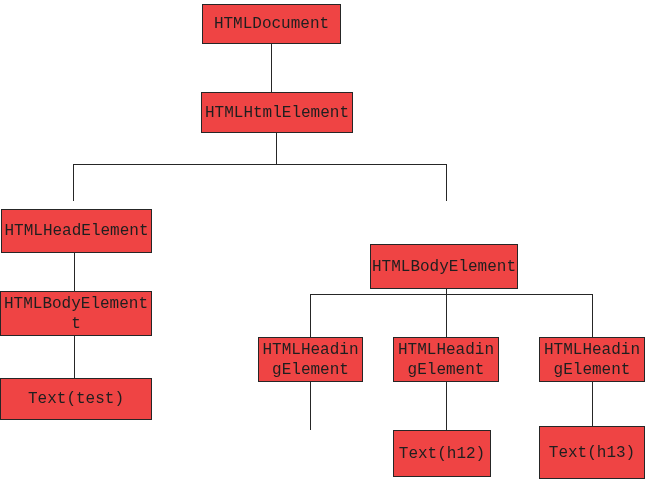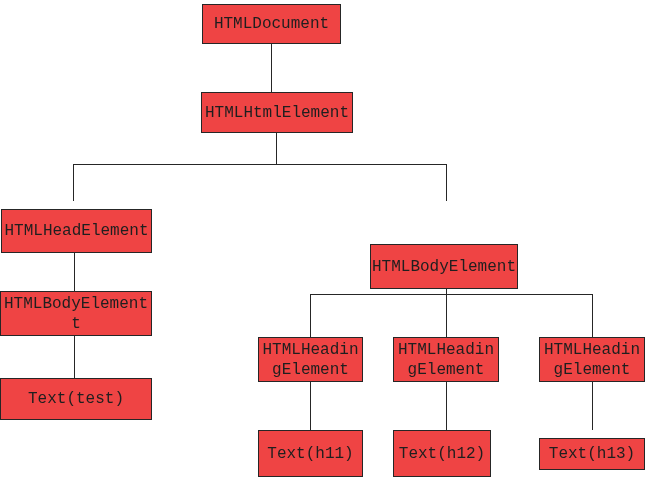--- a/index.html
+++ b/index.html
@@ -42,21 +42,21 @@
   .n-html       { left: 201px; top: 92px;  width: 152px; height: 41px; }
   .n-head       { left: 1px;   top: 201px; width: 151px; height: 44px; margin-top: 8px; }
   .n-body       { left: 370px; top: 201px; width: 148px; height: 45px; margin-top: 43px; }
   .n-title      { left: 0px;   top: 291px; width: 152px; height: 45px; }
   .n-title-text { left: 0px;   top: 378px; width: 152px; height: 42px; }
   .n-heading-1  { left: 258px; top: 337px; width: 105px; height: 45px; }
   .n-heading-2  { left: 393px; top: 337px; width: 106px; height: 45px; }
   .n-heading-3  { left: 539px; top: 337px; width: 106px; height: 45px; }
   .n-text-1     { left: 258px; top: 430px; width: 105px; height: 47px; }
   .n-text-2     { left: 393px; top: 430px; width: 98px; height: 47px; }
-  .n-text-3     { left: 539px; top: 438px; width: 106px; height: 32px; }
+  .n-text-3     { left: 539px; top: 426px; width: 106px; height: 53px; }
 
   
   .e1  { left: 271px; top: 44px;  height: 48px; }
   .e2  { left: 276px; top: 133px; height: 31px; }
   .e3  { left: 73px;  top: 164px; width: 374px; }
   .e4  { left: 73px;  top: 164px; height: 37px; }
   .e5  { left: 446px; top: 164px; height: 37px; }
   .e6  { left: 74px;  top: 245px; height: 46px; }
   .e7  { left: 74px;  top: 336px; height: 42px; }
   .e8  { left: 446px; top: 246px; height: 48px; }
@@ -95,17 +95,16 @@
   <div class="node n-body">HTMLBodyElement</div>
   <div class="node n-title">HTMLBodyElement
 t</div>
   <div class="node n-title-text">Text(test)</div>
   <div class="node n-heading-1">HTMLHeadin
 gElement</div>
   <div class="node n-heading-2">HTMLHeadin
 gElement</div>
   <div class="node n-heading-3">HTMLHeadin
 gElement</div>
-  <div class="node n-text-1">Text(h11)</div>
   <div class="node n-text-2">Text(h12)</div>
   <div class="node n-text-3">Text(h13)</div>
 
 </div>
 
 </body></html>

